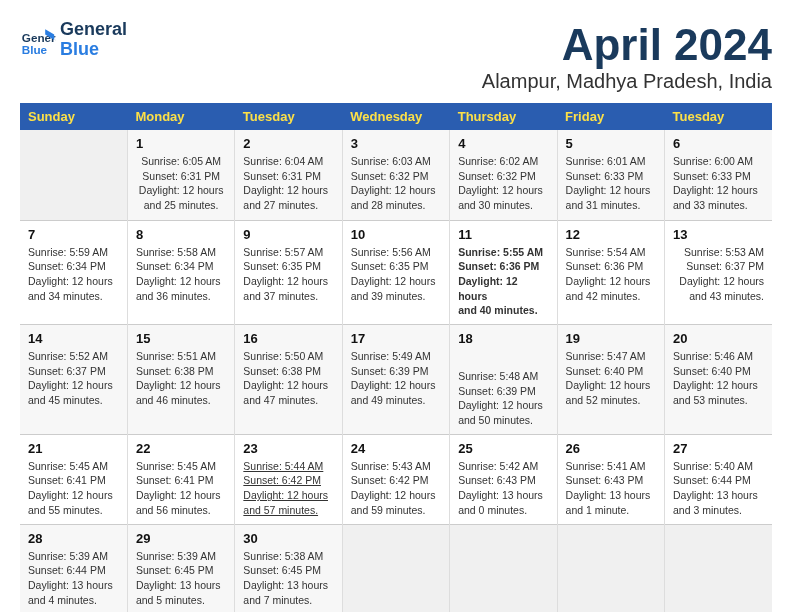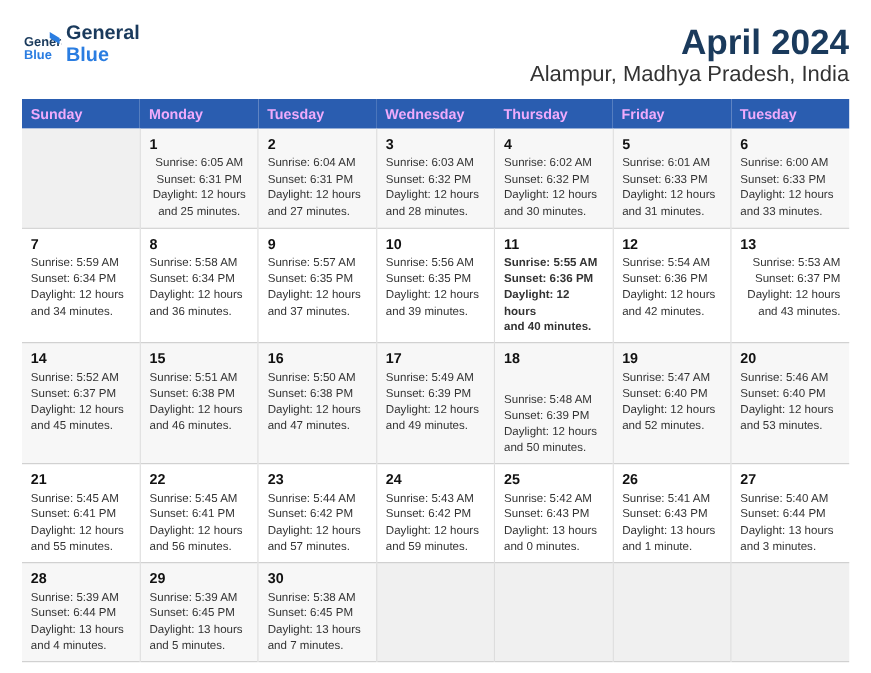--- a/index.html
+++ b/index.html
@@ -30,36 +30,36 @@
     }
     .logo-icon {
       width: 36px;
       height: 36px;
       margin-right: 4px;
     }
     .title-block {
       text-align: right;
     }
     .main-title {
-      font-size: 32px;
+      font-size: 44px;
       font-weight: bold;
       color: #1a3a5c;
     }
     .subtitle {
       font-size: 20px;
       color: #333;
     }
     table {
       width: 100%;
       border-collapse: collapse;
       font-size: 11px;
     }
     thead tr th {
       background-color: #2a5db0;
-      color: #f0abfc;
+      color: #fde047;
       text-align: left;
       padding: 6px 8px;
       font-size: 13px;
       font-weight: bold;
     }
     tbody tr {
       border-bottom: 1px solid #ccc;
     }
     tbody tr:nth-child(odd) {
       background-color: #f7f7f7;
@@ -283,21 +283,21 @@
         </td>
         <td>
           <div class="day-num">22</div>
           <div class="day-info" style="white-space: pre-line;">Sunrise: 5:45 AM
 Sunset: 6:41 PM
 Daylight: 12 hours
 and 56 minutes.</div>
         </td>
         <td>
           <div class="day-num">23</div>
-          <div class="day-info" style="white-space: pre-line;">Sunrise: 5:44 AM
+          <div class="day-info" style="white-space: pre-line; text-decoration: underline;">Sunrise: 5:44 AM
 Sunset: 6:42 PM
 Daylight: 12 hours
 and 57 minutes.</div>
         </td>
         <td>
           <div class="day-num">24</div>
           <div class="day-info" style="white-space: pre-line;">Sunrise: 5:43 AM
 Sunset: 6:42 PM
 Daylight: 12 hours
 and 59 minutes.</div>

